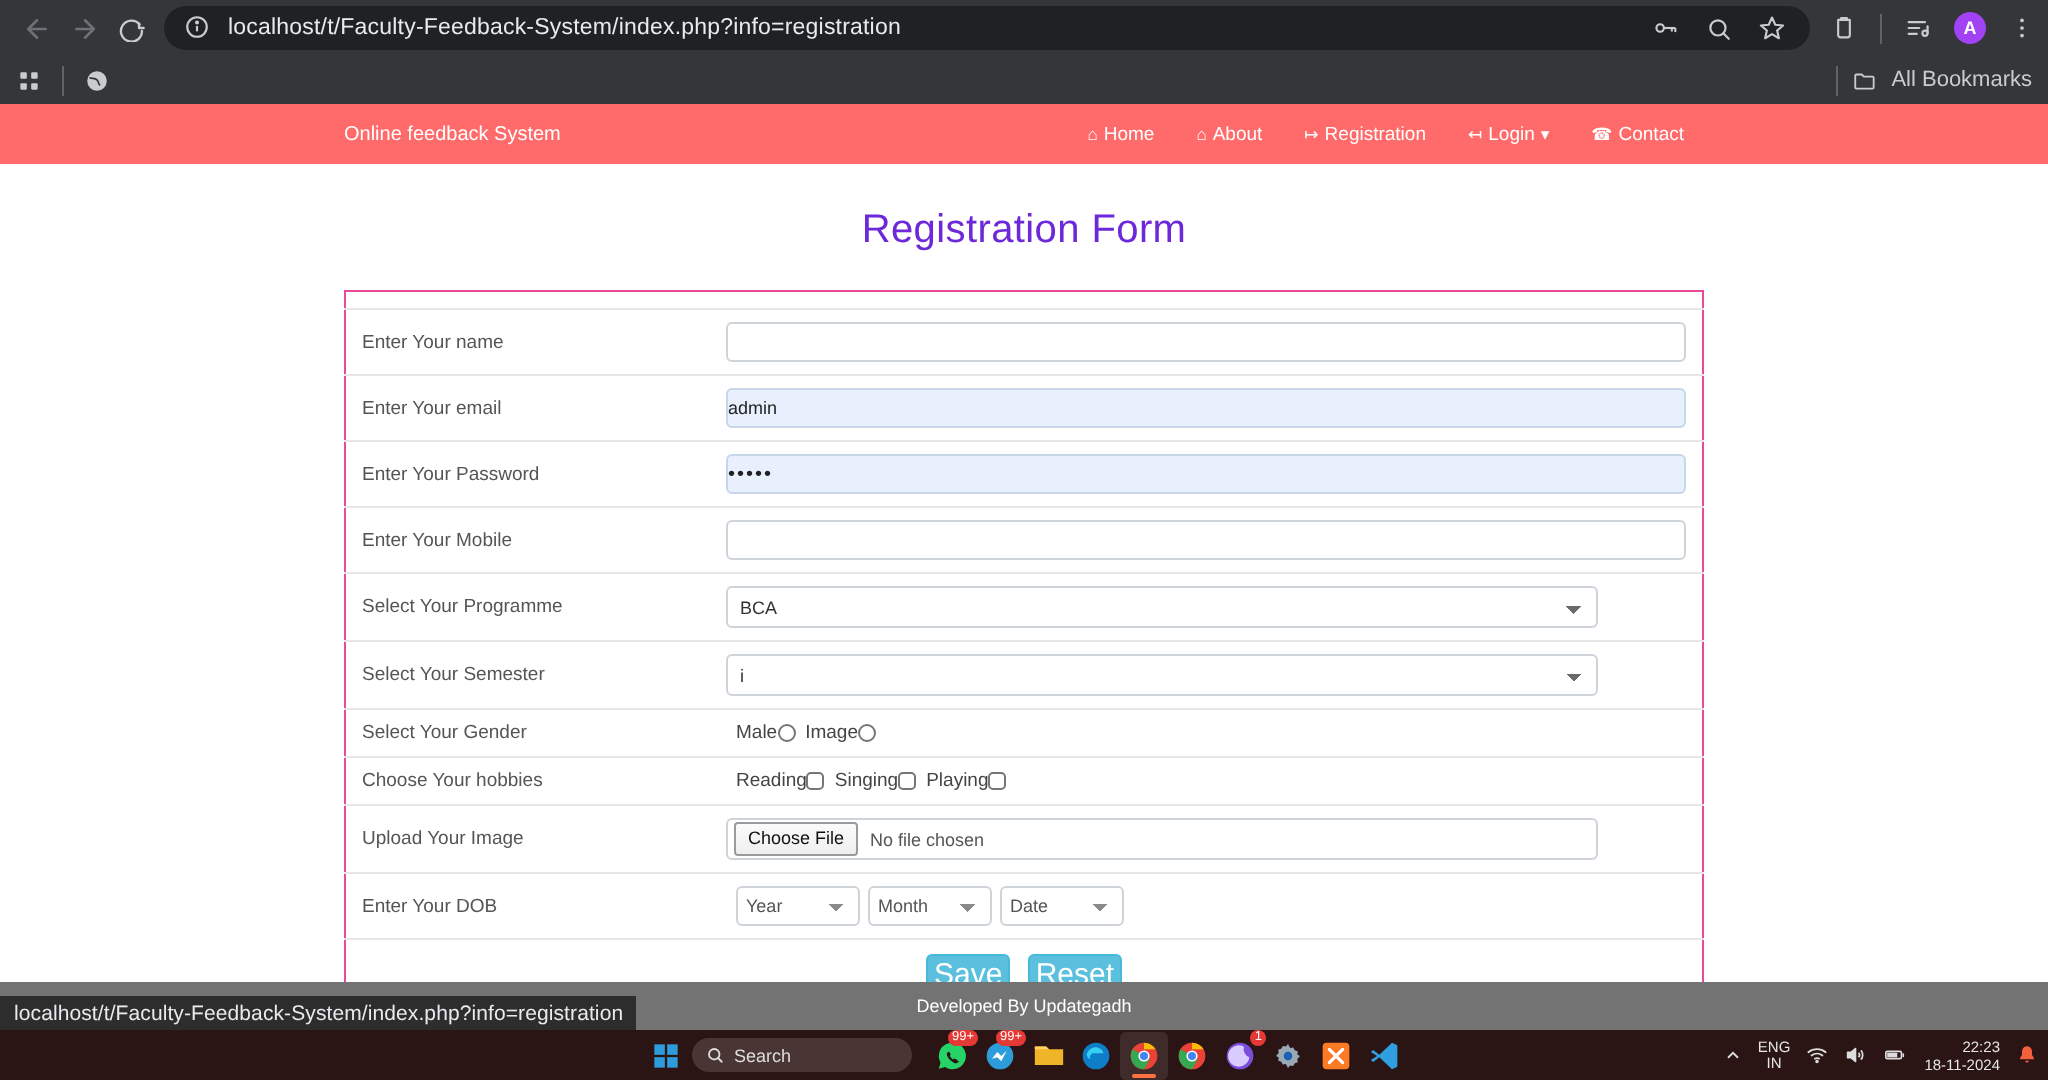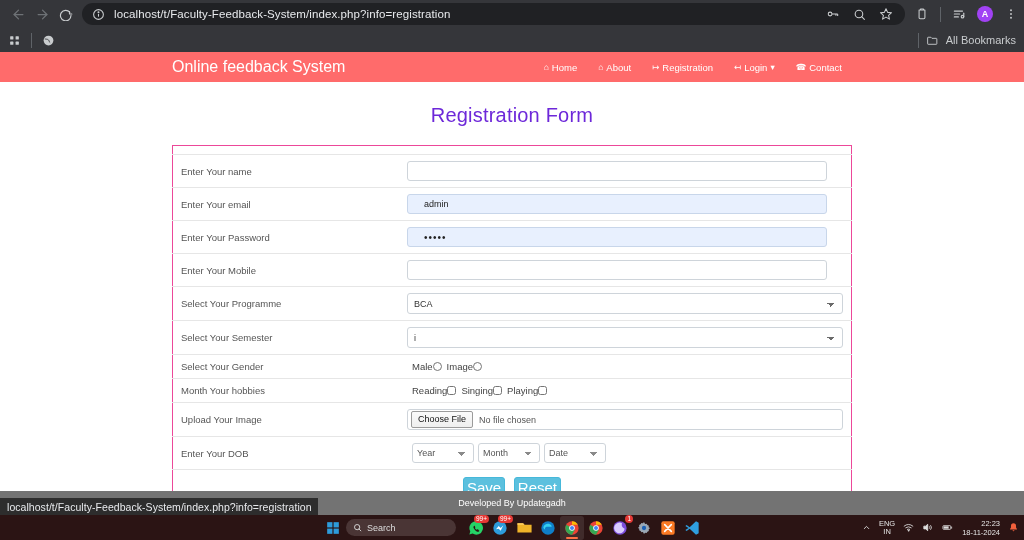--- a/index.html
+++ b/index.html
@@ -59,21 +59,21 @@
   
   .viewport {
     position: absolute; top: 52px; left: 0; width: 1024px; height: 463px;
     background: #fff; overflow: hidden;
   }
 
   .navbar {
     height: 30px; background: #ff6b6b; display: flex; align-items: center;
     padding: 0 0 0 172px; position: relative;
   }
-  .brand { color: #fff; font-size: 16px; }
+  .brand { color: #fff; font-size: 10px; }
   .nav-links {
     margin-left: auto; display: flex; align-items: center; gap: 21px;
     padding-right: 182px;
   }
   .nav-link {
     color: #fff; font-size: 9.5px; display: flex; align-items: center; gap: 3px;
     white-space: nowrap;
   }
   .nav-link .ni { font-size: 8.5px; }
 
@@ -87,22 +87,22 @@
     width: 100%; border-collapse: collapse;
     border: 1px solid #ec4899; font-size: 9.5px; color: #444;
   }
   table.form-table tr { border-bottom: 1px solid #e6e6e6; }
   table.form-table td { padding: 6px 8px; vertical-align: middle; }
   td.lbl { width: 236px; color: #555; font-size: 9.5px; padding-left: 10px; }
   td.fld { padding-left: 4px; padding-right: 8px;}
   tr.head-row td { height: 9px; padding: 4px; }
 
   .inp {
-    width: 420px; height: 20px; border: 1px solid #ced4da; border-radius: 3px;
-    background: #fff; font-size: 9px; color: #333; padding: 0 16px;
+    width: 480px; height: 20px; border: 1px solid #ced4da; border-radius: 3px;
+    background: #fff; font-size: 9px; color: #333; padding: 0 0;
     font-family: "Liberation Sans", sans-serif;
   }
   .inp.autofill { background: #e8f0fe; border-color: #c8d6ea; color: #222; }
   .inp.autofill.pw { letter-spacing: 1px; font-size: 10px; }
 
   .sel {
     width: 436px; height: 21px; border: 1px solid #ced4da; border-radius: 3px;
     background: #fff; font-size: 9px; color: #333; padding: 0 6px;
     font-family: "Liberation Sans", sans-serif;
     appearance: none; -webkit-appearance: none;
@@ -402,21 +402,21 @@
               </label>
               <label>
                 <span>Image</span>
                 <input type="radio" name="gender" style="">
               </label>
             </div>
           </td>
         </tr>
 
         <tr>
-          <td class="lbl">Month Your hobbies</td>
+          <td class="lbl">Choose Your hobbies</td>
           <td class="fld">
             <div class="opt-group">
               <label>
                 <span>Reading</span>
                 <input type="checkbox" style="">
               </label>
               <label>
                 <span>Singing</span>
                 <input type="checkbox" style="">
               </label>

